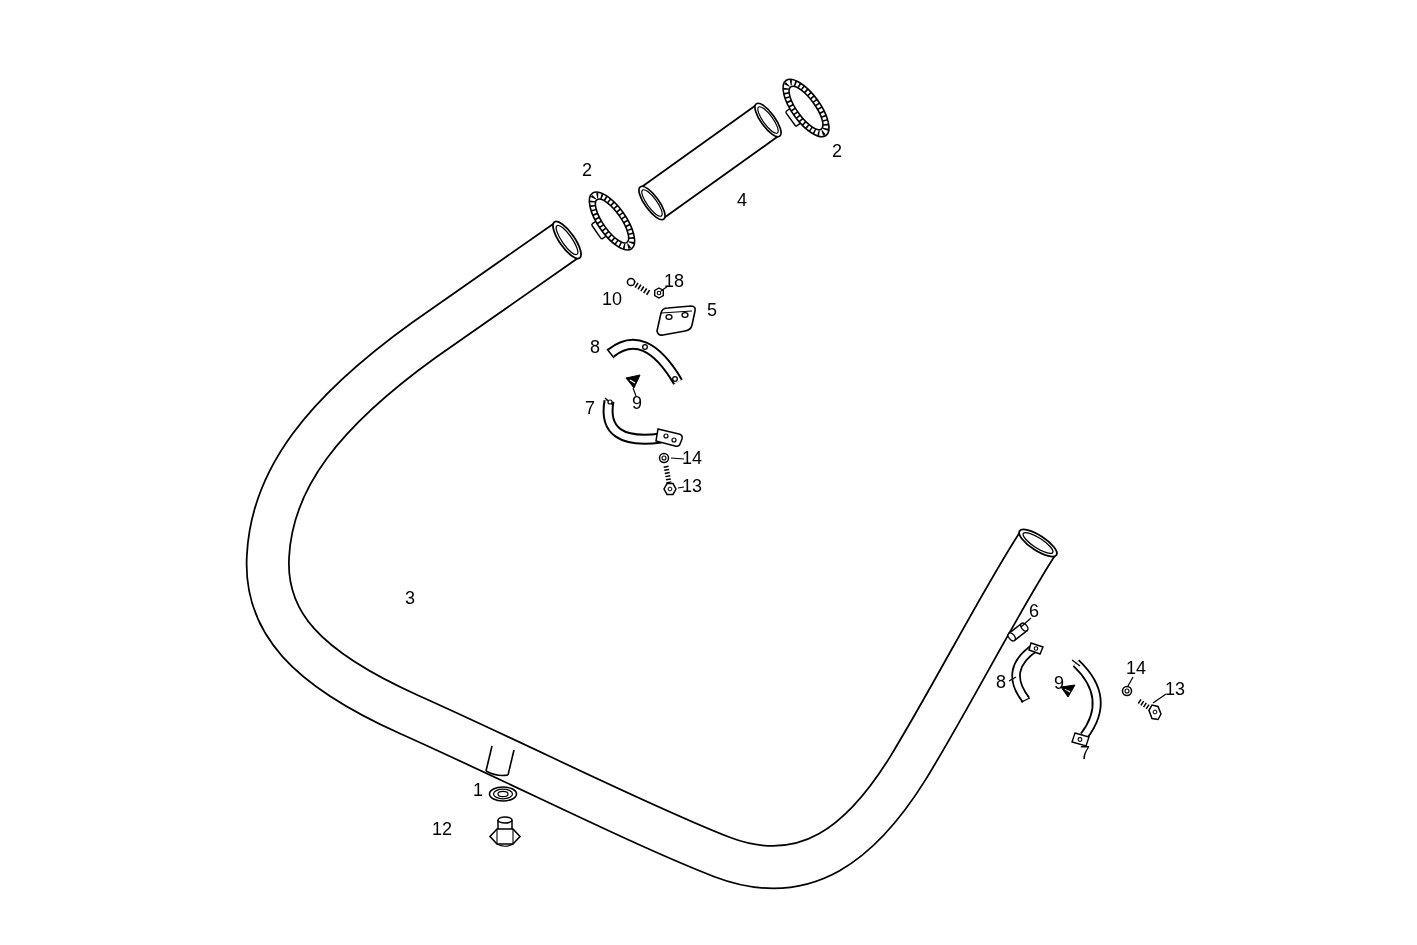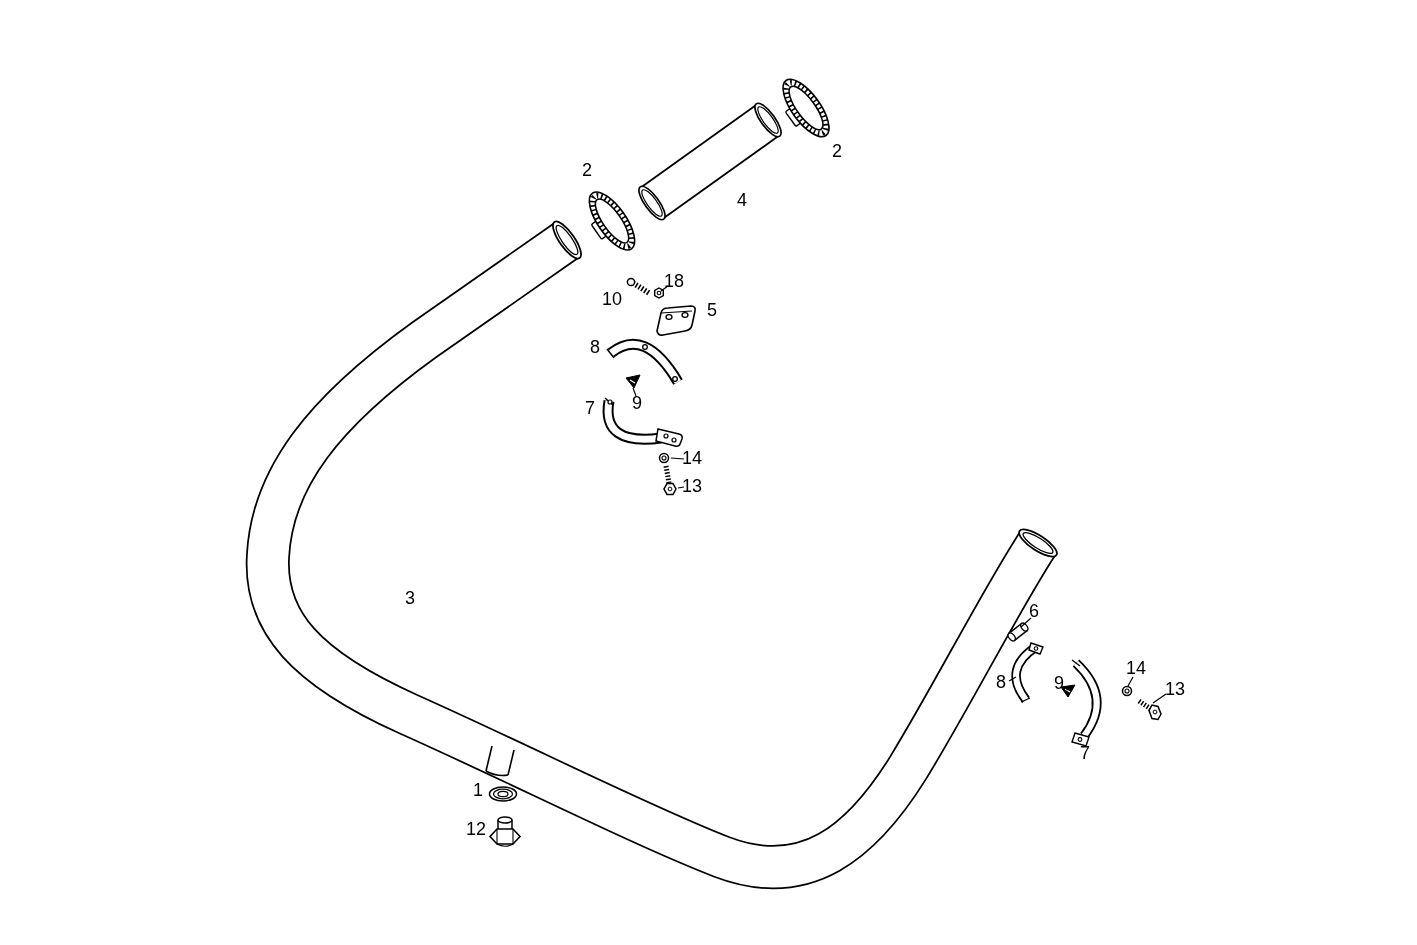--- a/index.html
+++ b/index.html
@@ -193,15 +193,15 @@
   <div class="callout" style="left:692px;top:458px">14</div>
   <div class="callout" style="left:692px;top:486px">13</div>
   <div class="callout" style="left:410px;top:598px">3</div>
   <div class="callout" style="left:1034px;top:611px">6</div>
   <div class="callout" style="left:1001px;top:682px">8</div>
   <div class="callout" style="left:1059px;top:683px">9</div>
   <div class="callout" style="left:1136px;top:668px">14</div>
   <div class="callout" style="left:1175px;top:689px">13</div>
   <div class="callout" style="left:1085px;top:753px">7</div>
   <div class="callout" style="left:478px;top:790px">1</div>
-  <div class="callout" style="left:476px;top:829px">12</div>
+  <div class="callout" style="left:442px;top:829px">12</div>
 
 </div>
 
 </body></html>

